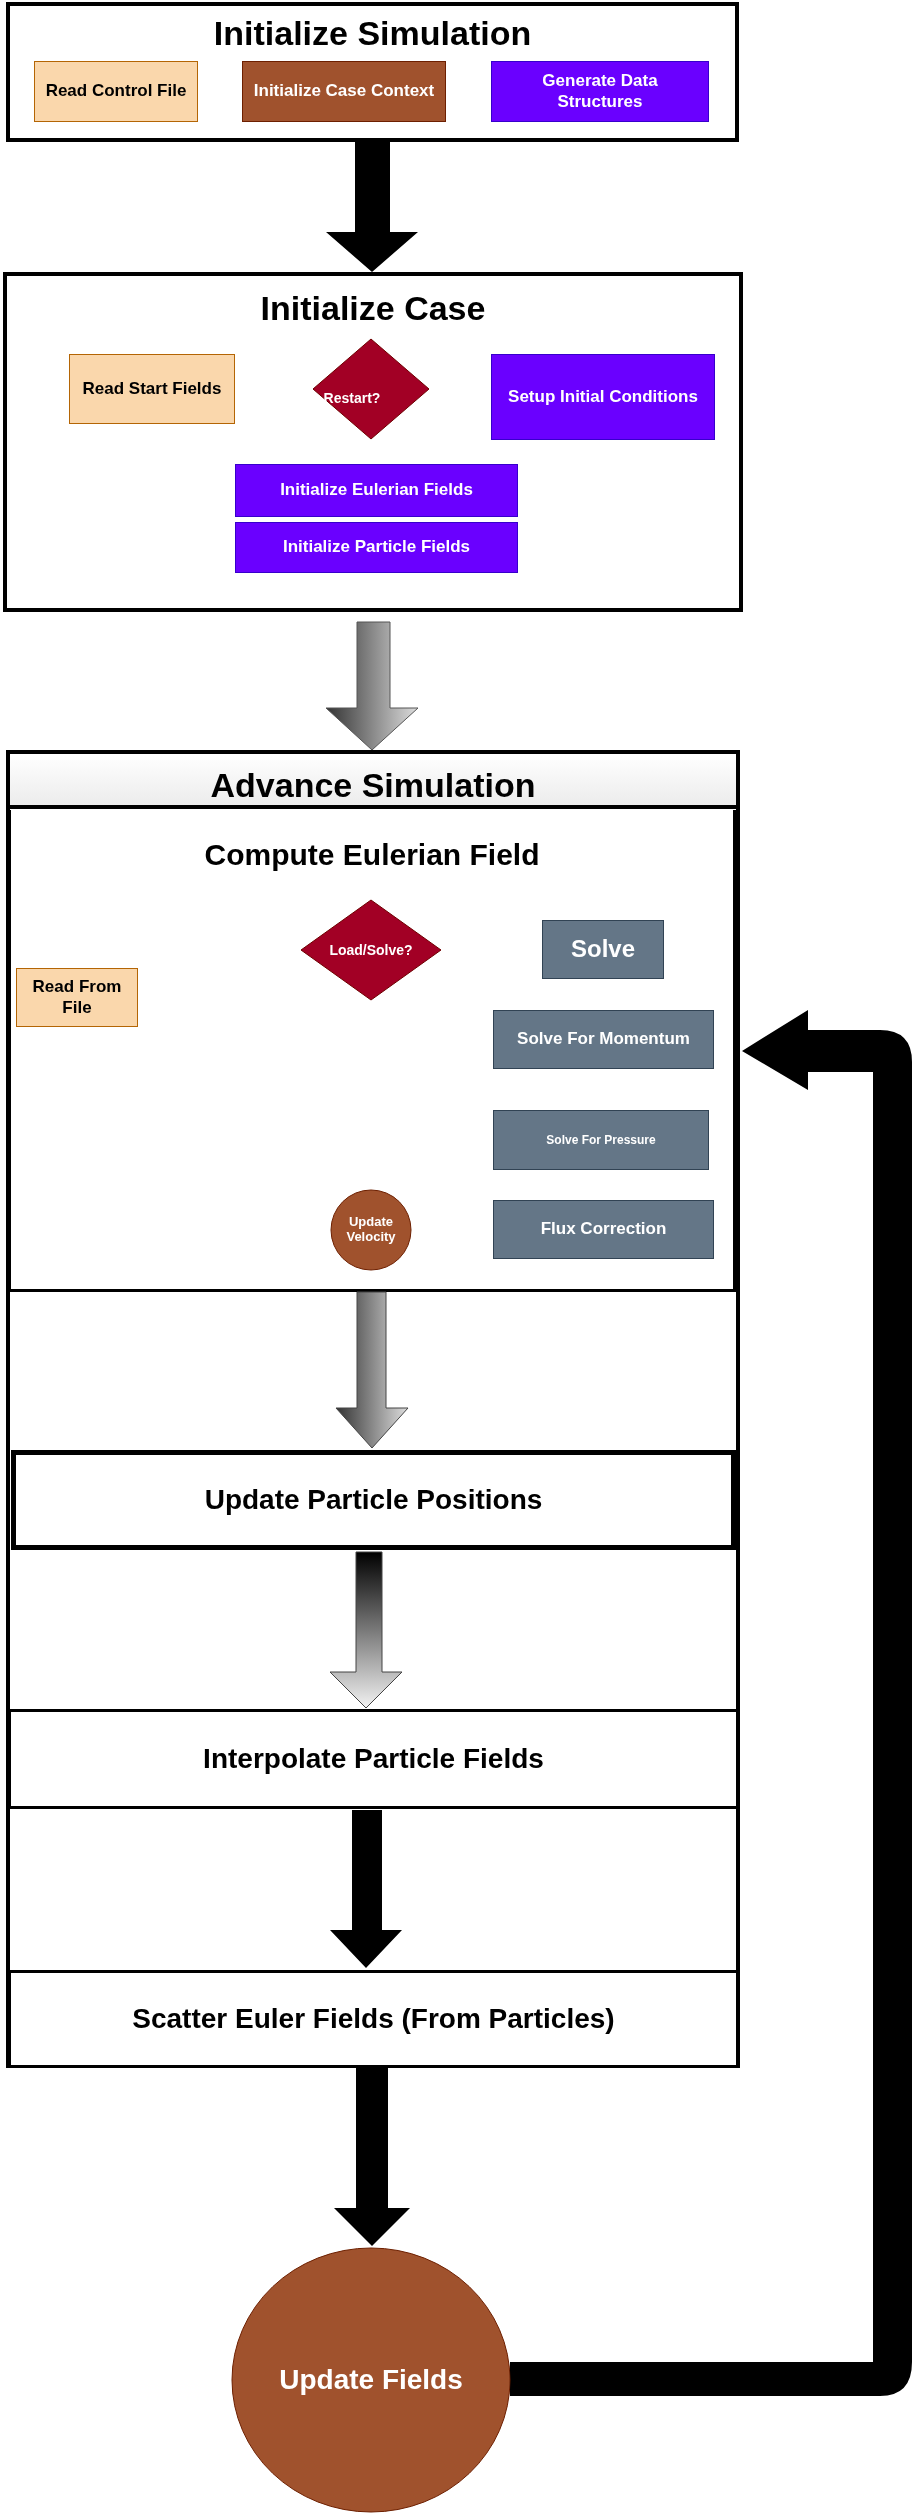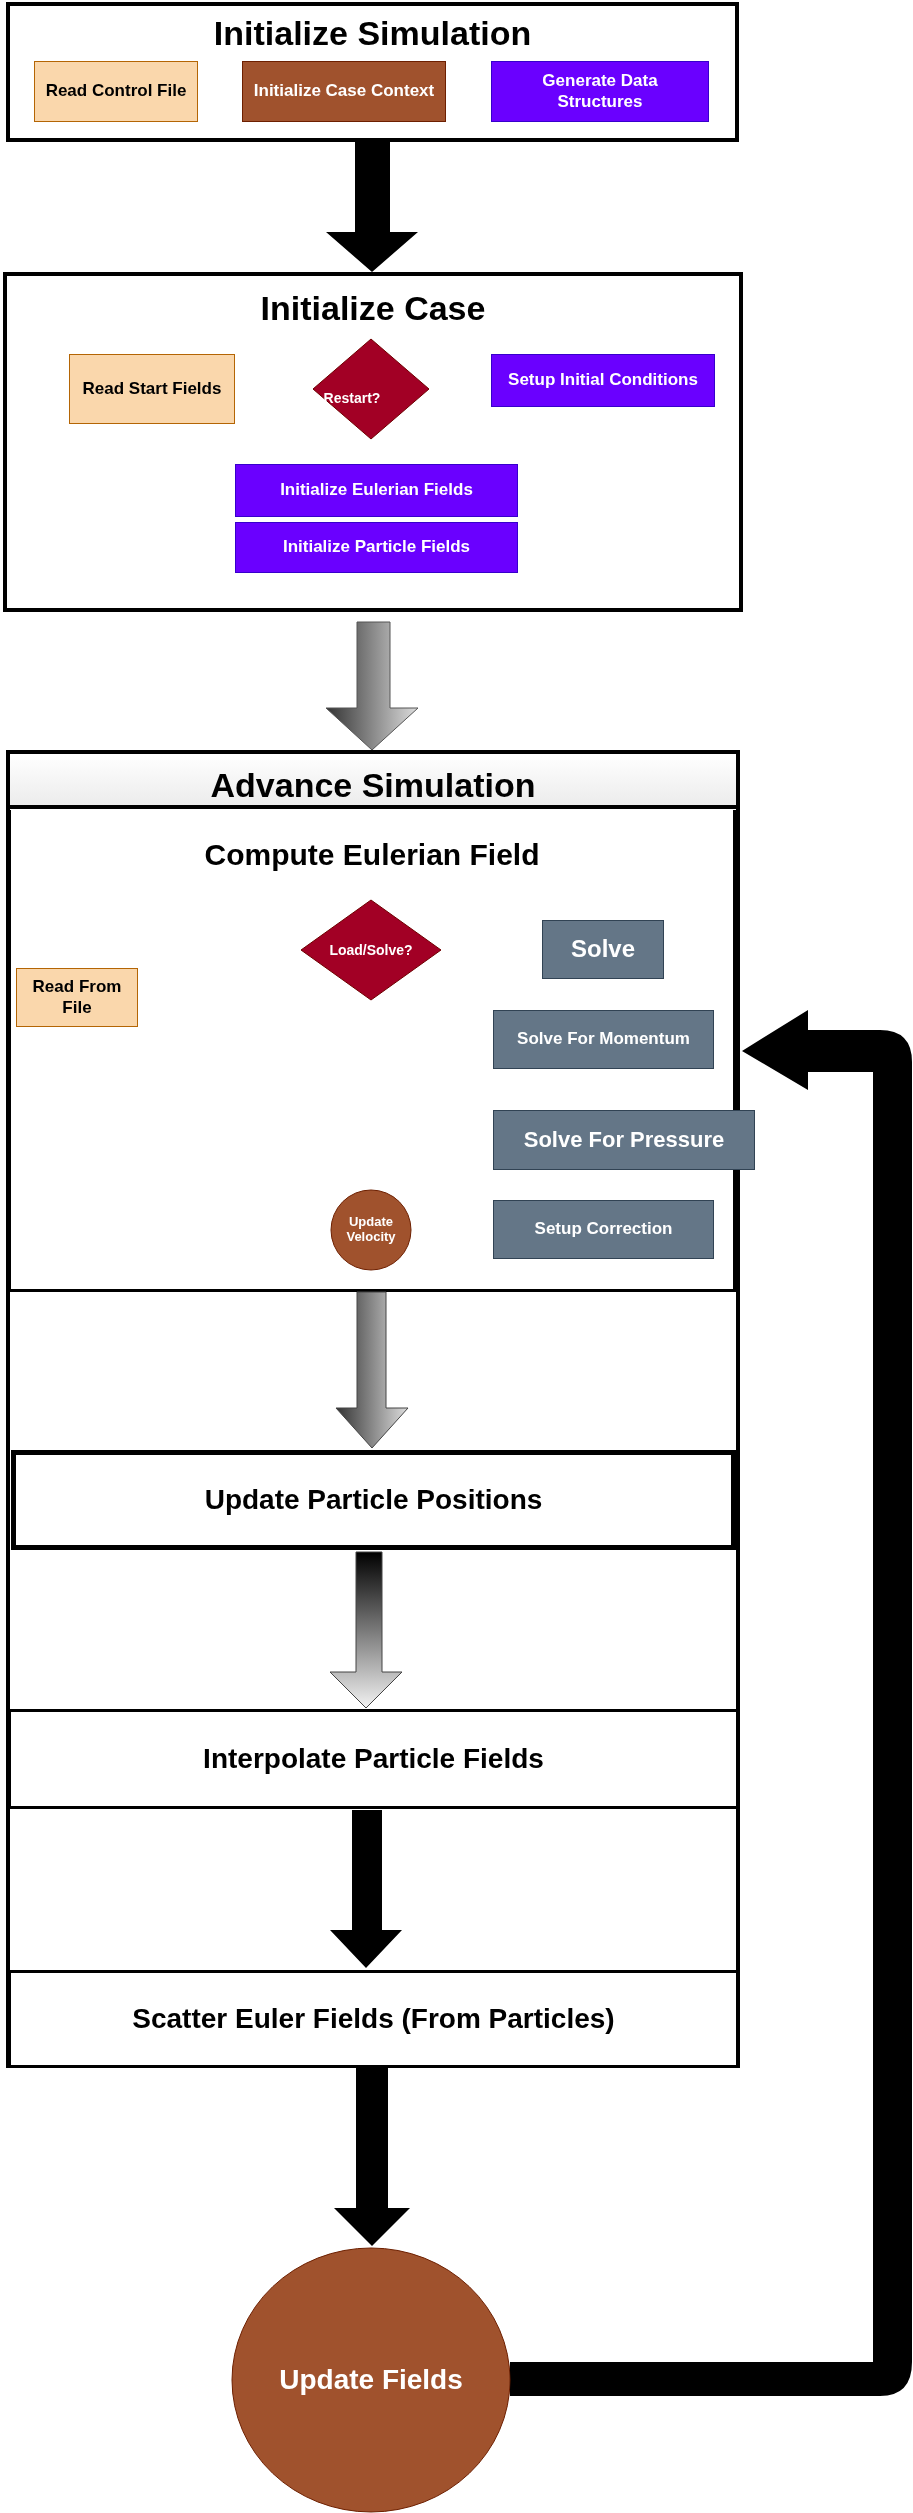--- a/index.html
+++ b/index.html
@@ -67,42 +67,42 @@
 <div class="node purple" style="left:491px;top:61px;width:218px;height:61px;font-size:17px;">Generate Data Structures</div>
 
 <div class="abs frame" style="left:3px;top:272px;width:740px;height:340px;">
   <div class="title" style="top:13px;font-size:34px;">Initialize Case</div>
 </div>
 <div class="node peach" style="left:69px;top:354px;width:166px;height:70px;font-size:17px;">Read Start Fields</div>
 <svg width="913" height="2513" style="pointer-events:none;">
   <polygon points="371,339 429,389 371,439 313,389" fill="#a20025" stroke="#6f0000" stroke-width="1"></polygon>
 </svg>
 <div class="label-overlay" style="left:302px;top:374px;width:100px;height:30px;font-size:14px;margin-top:9px;">Restart?</div>
-<div class="node purple" style="left:491px;top:354px;width:224px;height:53px;font-size:17px;">Setup Initial Conditions</div>
+<div class="node purple" style="left:491px;top:354px;width:224px;height:86px;font-size:17px;">Setup Initial Conditions</div>
 <div class="node purple" style="left:235px;top:448px;width:283px;height:53px;font-size:17px;margin-top:16px;">Initialize Eulerian Fields</div>
 <div class="node purple" style="left:235px;top:522px;width:283px;height:51px;font-size:17px;">Initialize Particle Fields</div>
 
 <div class="abs" style="left:6px;top:750px;width:734px;height:1318px;border:4px solid #000;background:#fff;"></div>
 <div class="abs" style="left:10px;top:754px;width:726px;height:55px;background:linear-gradient(#ffffff,#ececec);border-bottom:4px solid #000;display:flex;align-items:flex-end;justify-content:center;">
   <span style="font-weight:bold;font-size:34px;color:#000;">Advance Simulation</span>
 </div>
 
 <div class="abs" style="left:8px;top:810px;width:728px;height:482px;border:3px solid #000;border-top:none;background:#fff;">
   <div class="title" style="top:28px;font-size:30px;">Compute Eulerian Field</div>
 </div>
 <div class="node peach" style="left:16px;top:920px;width:122px;height:59px;font-size:17px;margin-top:48px;">Read From File</div>
 <svg width="913" height="2513" style="pointer-events:none;">
   <polygon points="371,900 441,950 371,1000 301,950" fill="#a20025" stroke="#6f0000" stroke-width="1"></polygon>
   <ellipse cx="371" cy="1230" rx="40" ry="40" fill="#a0522d" stroke="#6d1f00" stroke-width="1"></ellipse>
 </svg>
 <div class="label-overlay" style="left:311px;top:935px;width:120px;height:30px;font-size:14px;">Load/Solve?</div>
 <div class="node slate" style="left:542px;top:920px;width:122px;height:59px;font-size:24px;">Solve</div>
 <div class="node slate" style="left:493px;top:1010px;width:221px;height:59px;font-size:17px;">Solve For Momentum</div>
-<div class="node slate" style="left:493px;top:1110px;width:262px;height:60px;font-size:22px;">Solve For Pressure</div>
-<div class="node slate" style="left:493px;top:1200px;width:221px;height:59px;font-size:17px;">Setup Correction</div>
+<div class="node slate" style="left:493px;top:1110px;width:216px;height:60px;font-size:12px;">Solve For Pressure</div>
+<div class="node slate" style="left:493px;top:1200px;width:221px;height:59px;font-size:17px;">Flux Correction</div>
 <div class="label-overlay" style="left:336px;top:1210px;width:70px;height:40px;font-size:13px;">Update Velocity</div>
 
 <svg width="913" height="2513" style="pointer-events:none;">
   <path d="M357,1292 H386 V1408 H408 L372,1448 L336,1408 H357 Z" fill="url(#gGrayH)" stroke="#444" stroke-width="1"></path>
   <path d="M356,1552 H382 V1672 H402 L366,1708 L330,1672 H356 Z" fill="url(#gGrayV)" stroke="#444" stroke-width="1"></path>
   <path d="M352,1810 H382 V1930 H402 L366,1968 L330,1930 H352 Z" fill="#000"></path>
   <path d="M356,2068 H388 V2208 H410 L372,2246 L334,2208 H356 Z" fill="#000"></path>
   <ellipse cx="371" cy="2380" rx="139" ry="132" fill="#a0522d" stroke="#6d1f00" stroke-width="1"></ellipse>
 </svg>
 

